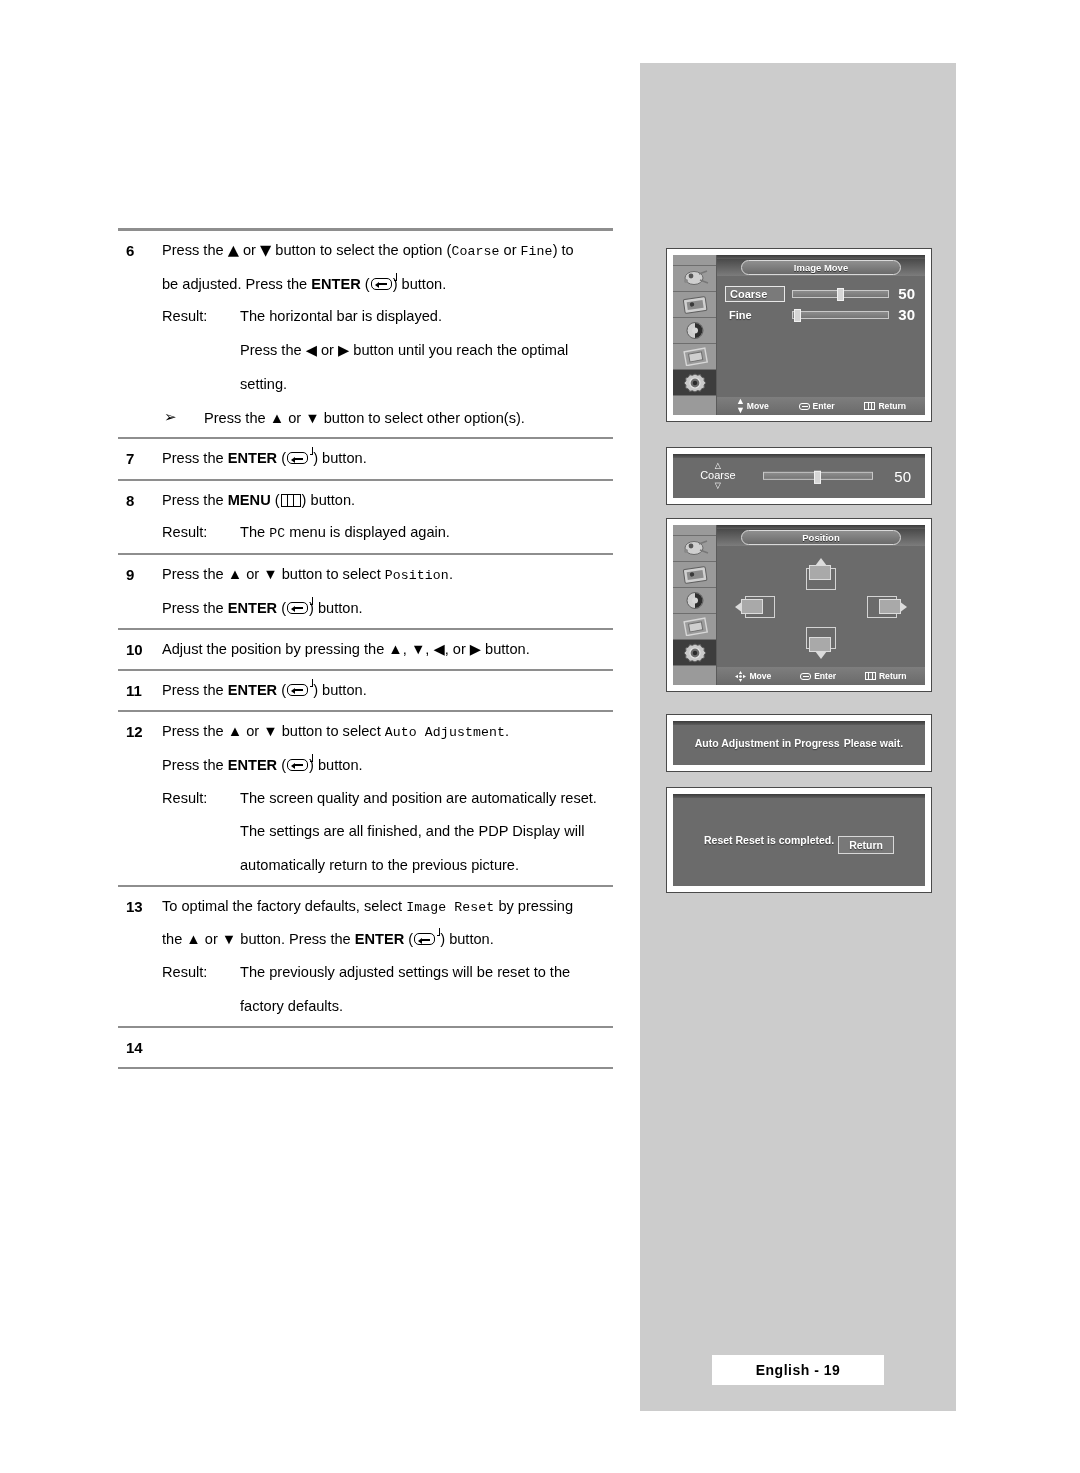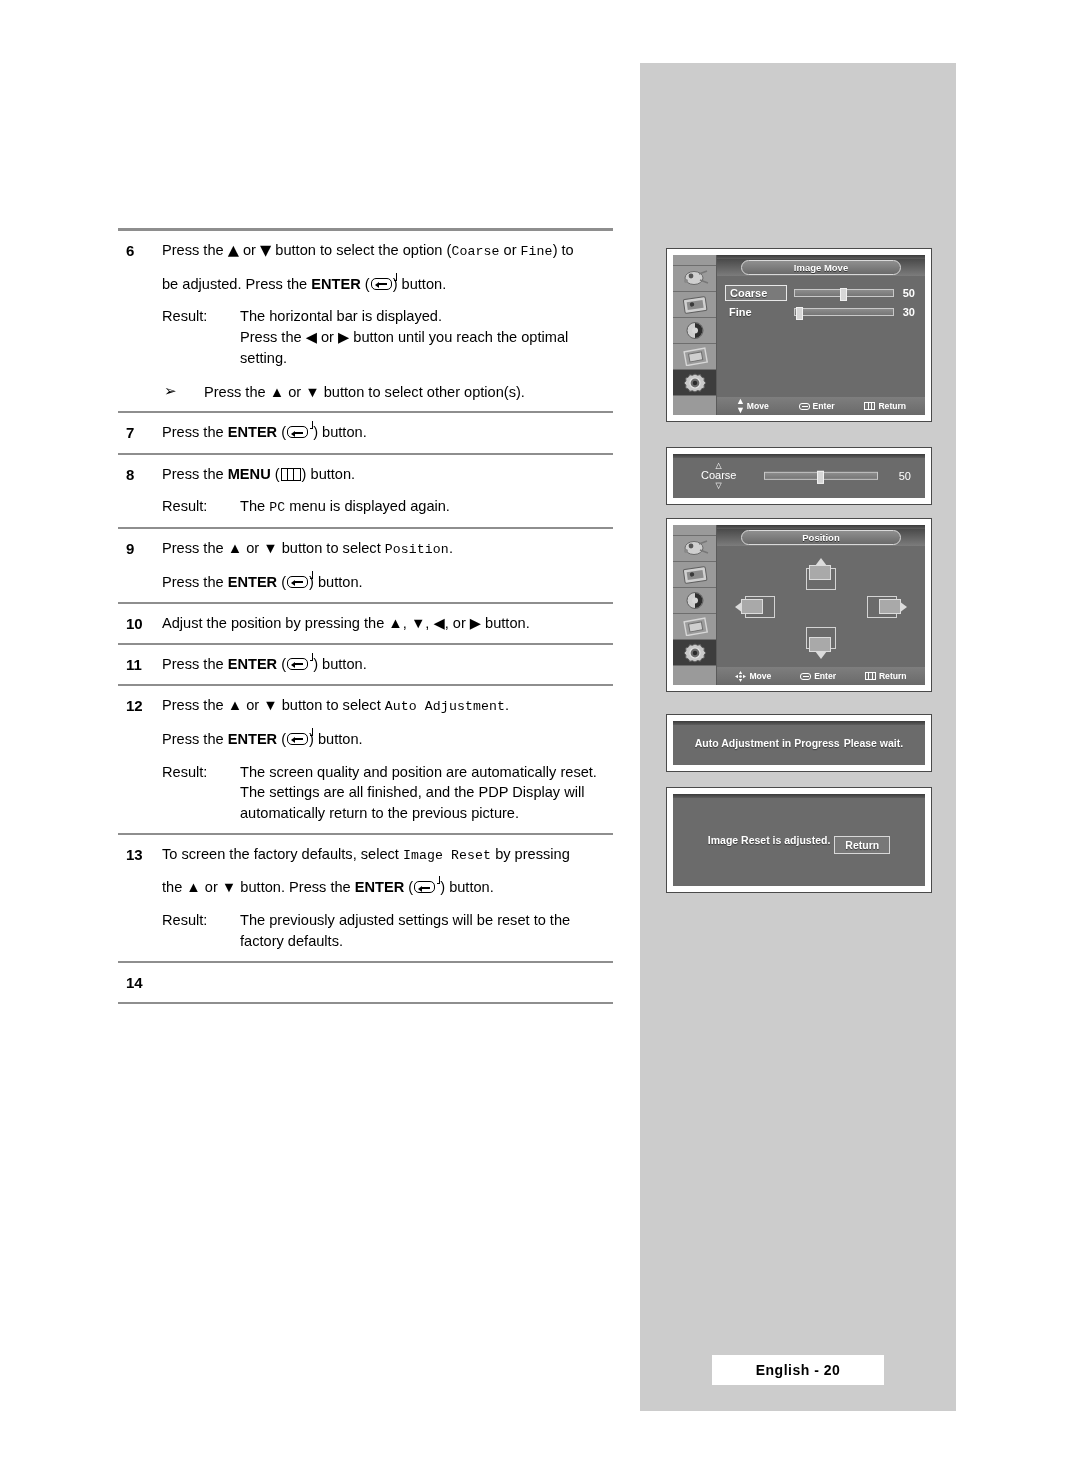--- a/index.html
+++ b/index.html
@@ -58,21 +58,21 @@
   .mono{ font-family:"Liberation Mono", monospace; font-size:13.2px; letter-spacing:0.1px;}
 
   .result-block{
     display:flex;
     margin-top:12px;
   }
   .result-label{
     flex:0 0 78px;
   }
   .result-text{ flex:1 1 auto; }
-  .result-text div + div{ margin-top:0; }
+  .result-text div + div{ margin-top:13px; }
 
   .note-block{
     display:flex;
     margin-top:13px;
     padding-left:2px;
   }
   .note-arrow{
     flex:0 0 40px;
     font-size:15px;
     line-height:1.2;
@@ -254,21 +254,21 @@
     border:1px solid #c9c9c9;
     margin:0 9px 0 7px;
   }
   .sliderbar .knob{
     position:absolute;
     top:-2.5px;
     width:7px; height:13px;
     background:#d6d6d6;
     border:1px solid #f1f1f1;
   }
-  .lock-val{ font-size:11px; }
+  .lock-val{ font-size:15px; }
 
   
   .coarse-pop .cp-row{
     position:absolute;
     left:0; right:0; top:50%;
     transform:translateY(-50%);
     display:flex; align-items:center;
     padding:0 14px;
     color:#fff; font-size:11px;
   }
@@ -559,28 +559,28 @@
       <div>Auto Adjustment in Progress</div>
       <div>Please wait.</div>
     </div>
   </div>
 </div>
 
 <div class="osd-frame msg-osd" id="osd-reset-done" style="left:666px; top:787px; width:266px; height:106px;">
   <div class="osd-inner">
     <div class="osd-topstrip"></div>
     <div class="msg-inner">
-      <div>Image Reset is adjusted.</div>
+      <div>Reset Reset is completed.</div>
       <div class="ret-btn">Return</div>
     </div>
   </div>
 </div>
 
 <div id="page-footer">
-  <span>English - 20</span>
+  <span>English - 19</span>
 </div>
 
 <div id="steps-column">
     <div class="rule top"></div>
     <div class="step">
       <div class="step-num">6</div>
       <div class="step-body">
         <div class="para"><span>Press the </span><span style="font-family: &quot;DejaVu Sans&quot;, sans-serif;">▲</span><span> or </span><span style="font-family: &quot;DejaVu Sans&quot;, sans-serif;">▼</span><span> button to select the option (</span><span class="mono">Coarse</span><span> or </span><span class="mono">Fine</span><span>) to</span></div>
         <div class="para"><span>be adjusted. Press the </span><span class="bold">ENTER</span><span> (</span><span class="key-ent-wrap"><span class="key-enter"></span><span class="hook"></span></span><span>) button.</span></div>
         <div class="result-block">
@@ -652,21 +652,21 @@
             <div>The settings are all finished, and the PDP Display will</div>
             <div>automatically return to the previous picture.</div>
           </div>
         </div>
       </div>
     </div>
     <div class="rule"></div>
     <div class="step">
       <div class="step-num">13</div>
       <div class="step-body">
-        <div class="para"><span>To screen the factory defaults, select </span><span class="mono">Image Reset</span><span> by pressing</span></div>
+        <div class="para"><span>To optimal the factory defaults, select </span><span class="mono">Image Reset</span><span> by pressing</span></div>
         <div class="para"><span>the ▲ or ▼ button. Press the </span><span class="bold">ENTER</span><span> (</span><span class="key-ent-wrap"><span class="key-enter"></span><span class="hook"></span></span><span> ) button.</span></div>
         <div class="result-block">
           <div class="result-label">Result:</div>
           <div class="result-text">
             <div>The previously adjusted settings will be reset to the</div>
             <div>factory defaults.</div>
           </div>
         </div>
       </div>
     </div>

